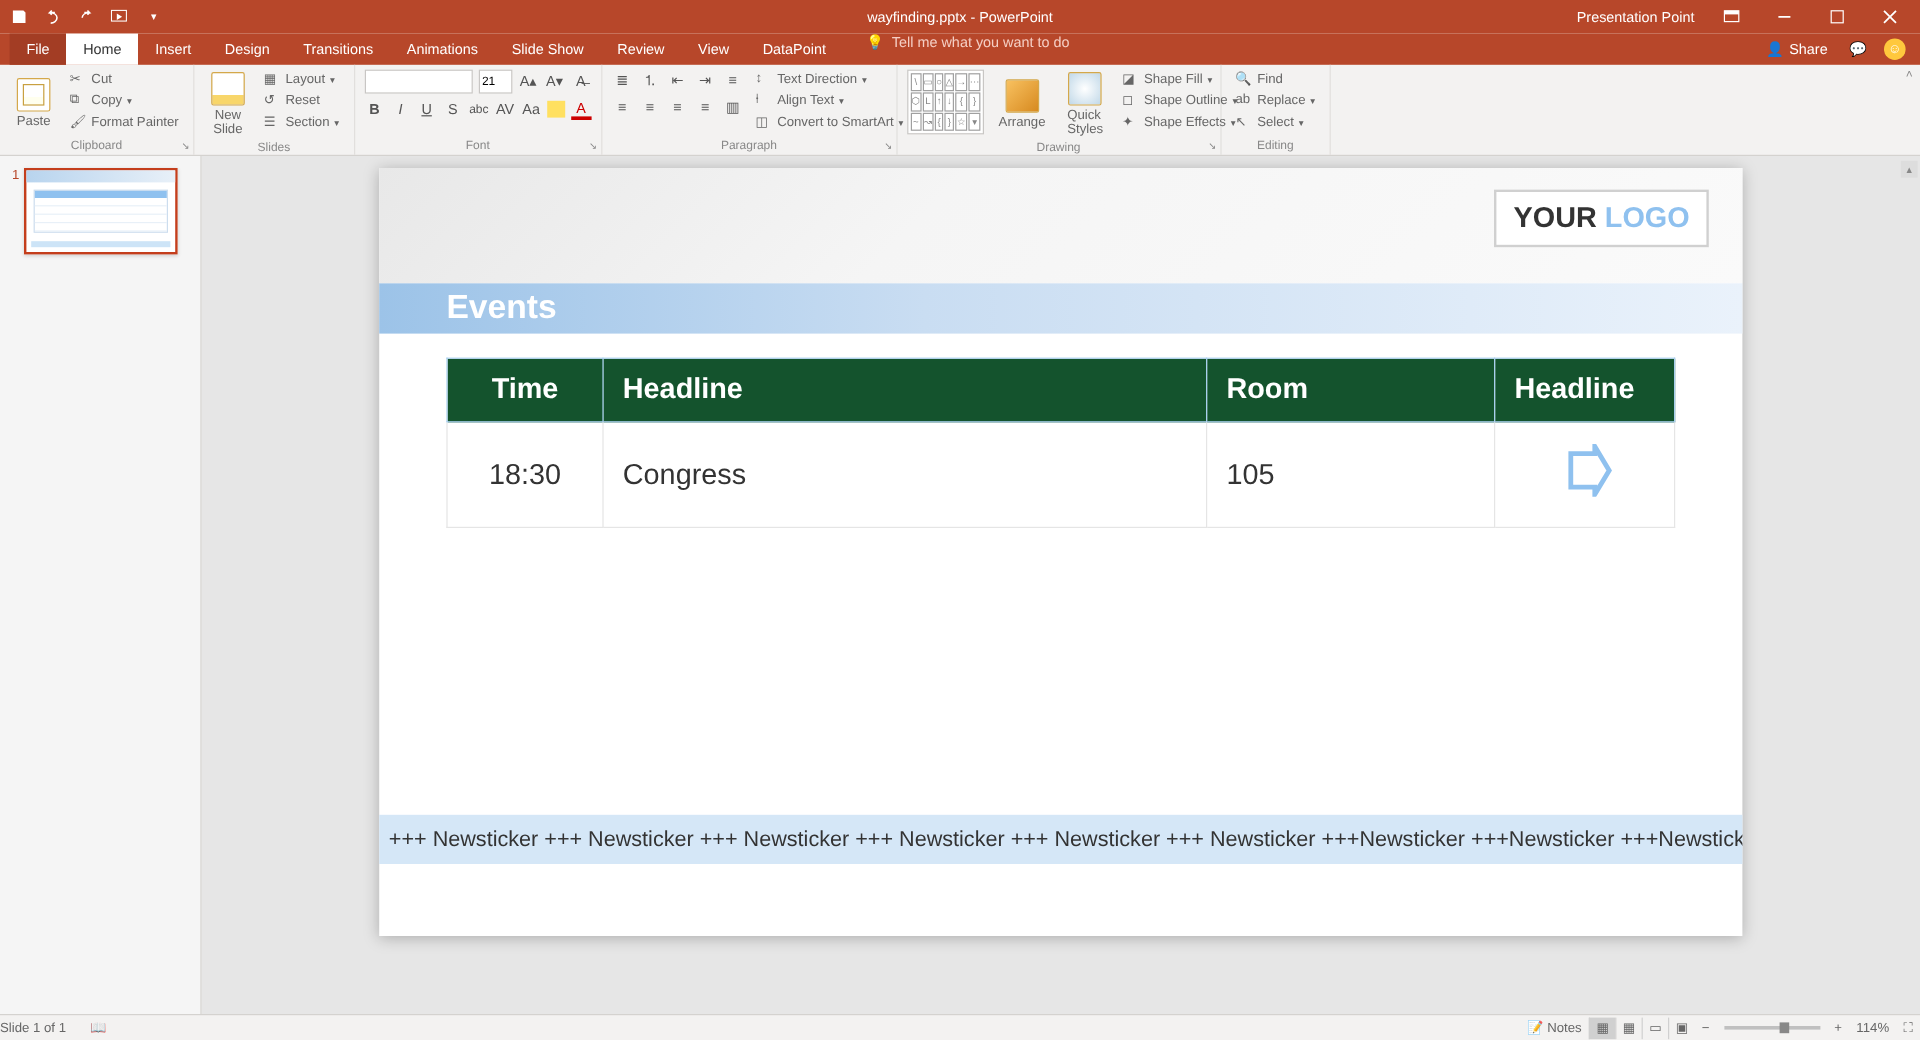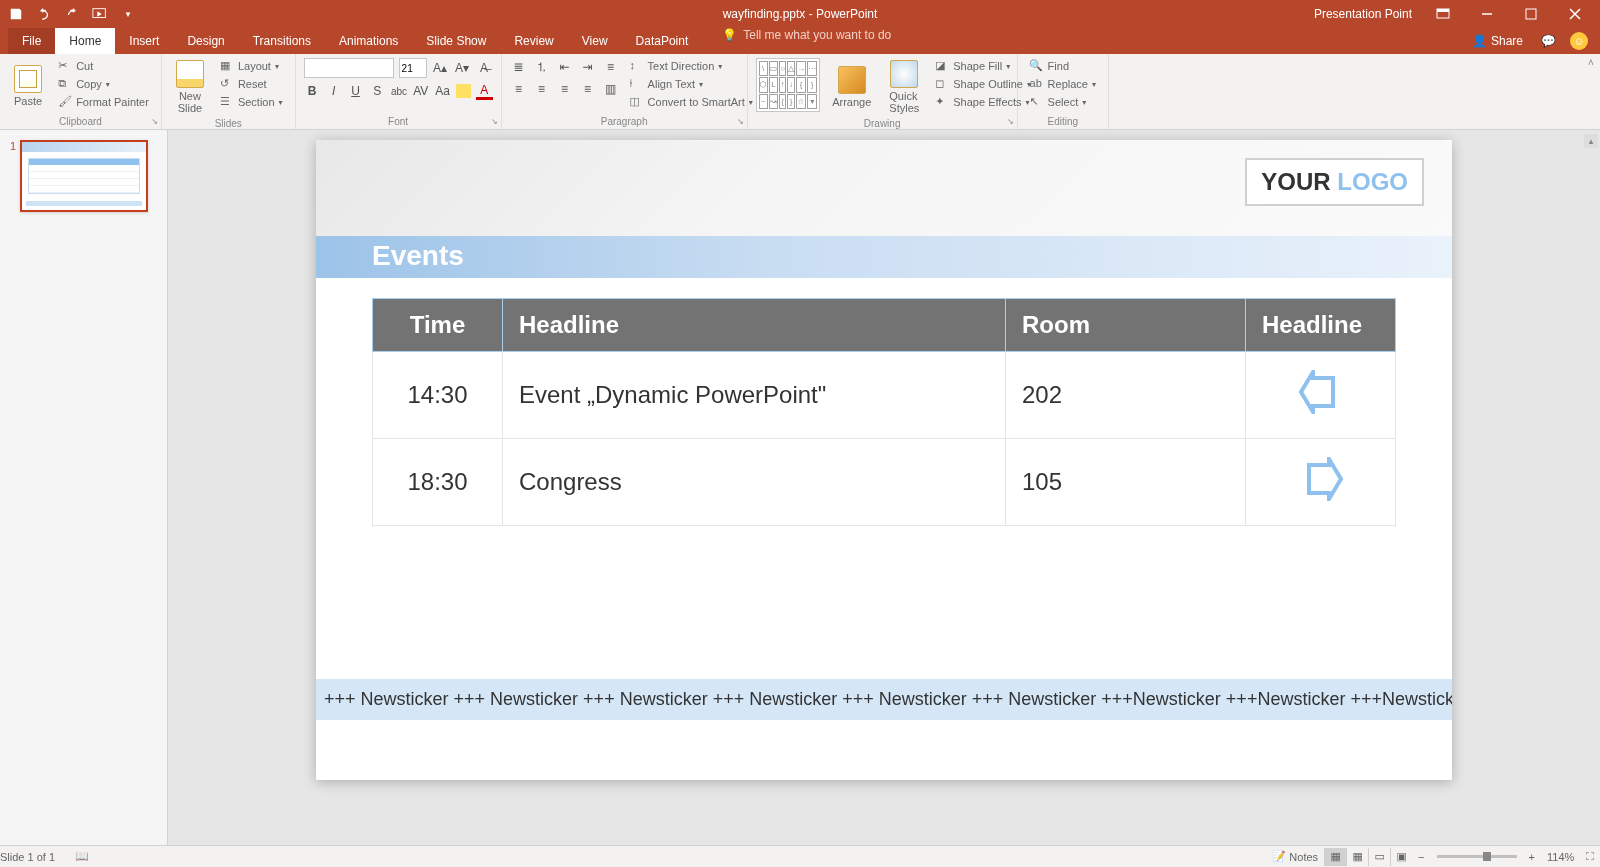--- a/index.html
+++ b/index.html
@@ -59,21 +59,21 @@
 .slide { width: 1136px; height: 640px; background: #fff; box-shadow: 0 2px 12px rgba(0,0,0,0.25); position: relative; }
 
 .slide-hero { height: 96px; background: linear-gradient(135deg, #e8e8e8 0%, #f5f5f5 40%, #fafafa 100%); position: relative; }
 .logo-box { position: absolute; right: 28px; top: 18px; border: 2px solid #d0d0d0; padding: 8px 14px; font-size: 24px; font-weight: bold; background:#fff;}
 .logo-box .logo-word1 { color: #333; }
 .logo-box .logo-word2 { color: #8fc1ef; }
 
 .events-bar { background: linear-gradient(90deg, #9cc3e8 0%, #c9ddf2 40%, #eaf2fb 100%); padding: 4px 0 6px 56px; color: #fff; font-size: 28px; font-weight: bold; }
 
 .events-table { margin: 20px 56px 0; border: 1px solid #d5e5f5; border-collapse: collapse; width: calc(100% - 112px); }
-.events-table th { background: #737373; color: #fff; font-size: 24px; font-weight: bold; text-align: left; padding: 12px 16px; border: 1px solid #a8cfee; }
+.events-table th { background: #14532d; color: #fff; font-size: 24px; font-weight: bold; text-align: left; padding: 12px 16px; border: 1px solid #a8cfee; }
 .events-table td { font-size: 24px; color: #333; padding: 18px 16px; border: 1px solid #e5e5e5; }
 .events-table td.time { text-align: center; width: 130px; }
 .events-table td.room { width: 240px; }
 .events-table td.arrow { width: 150px; text-align: center; }
 .arrow-svg { width: 48px; height: 44px; }
 .arrow-svg path { fill: none; stroke: #8fc1ef; stroke-width: 4; }
 
 .newsticker { position: absolute; bottom: 60px; left: 0; right: 0; background: #d5e7f7; color: #333; font-size: 18px; padding: 10px 8px; white-space: nowrap; overflow: hidden; }
 
 
@@ -400,28 +400,20 @@
         <thead>
           <tr>
             <th style="text-align:center;width:130px">Time</th>
             <th>Headline</th>
             <th style="width:240px">Room</th>
             <th style="width:150px">Headline</th>
           </tr>
         </thead>
         <tbody id="events-body">
             <tr>
-              <td class="time">14:30</td>
-              <td>Event „Dynamic PowerPoint"</td>
-              <td class="room">202</td>
-              <td class="arrow"><span><svg class="arrow-svg" viewBox="0 0 44 44">
-                    <path d="M34 8 L14 8 L14 2 L2 22 L14 42 L14 36 L34 36 Z"></path>
-                  </svg></span></td>
-            </tr>
-            <tr>
               <td class="time">18:30</td>
               <td>Congress</td>
               <td class="room">105</td>
               <td class="arrow"><span><svg class="arrow-svg" viewBox="0 0 44 44">
                     <path d="M10 8 L30 8 L30 2 L42 22 L30 42 L30 36 L10 36 Z"></path>
                   </svg></span></td>
             </tr>
           </tbody>
       </table>
       <div class="newsticker">

